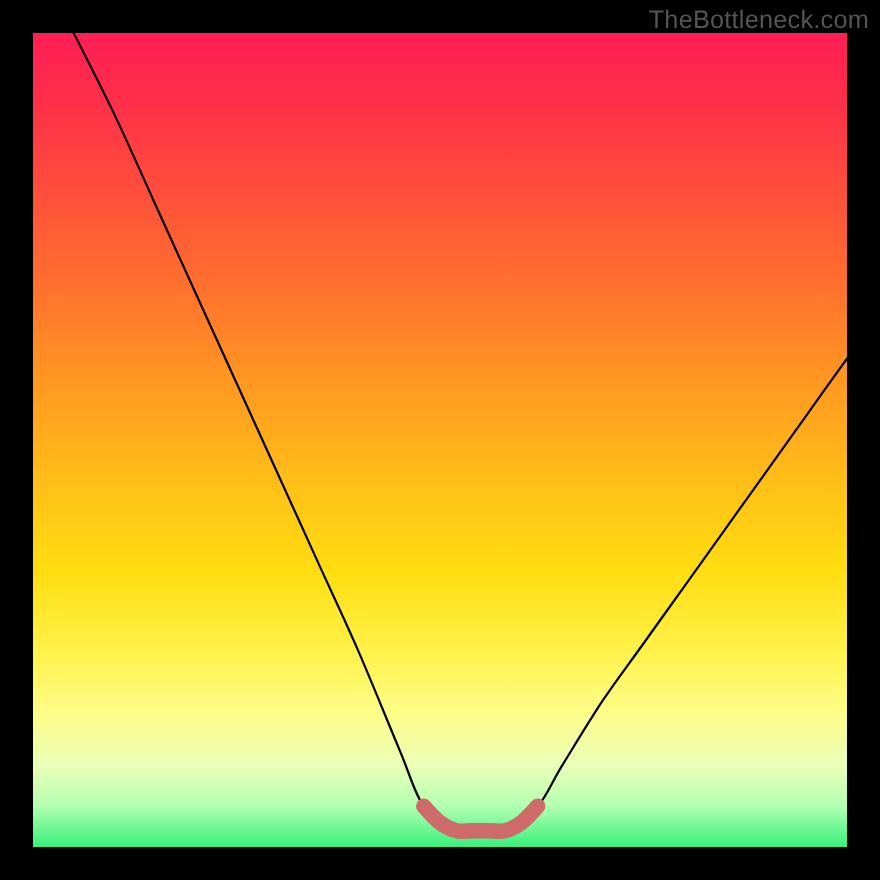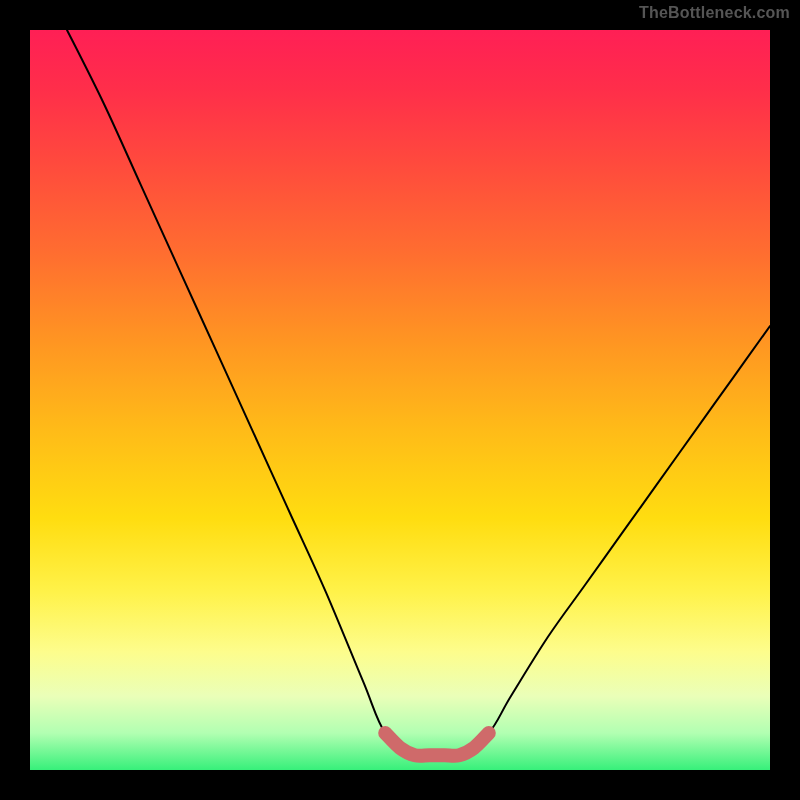--- a/index.html
+++ b/index.html
@@ -44,23 +44,23 @@
     inset: 0;
     width: 740px;
     height: 740px;
     display: block;
   }
   .watermark {
     position: absolute;
     top: 4px;
     right: 10px;
     color: #555;
-    font-size: 16px;
+    font-size: 23px;
     letter-spacing: 0.2px;
-    font-weight: 700;
+    font-weight: 400;
     user-select: none;
   }
 </style>
 </head>
 <body>
 
 <div class="frame">
   <div class="watermark">TheBottleneck.com</div>
 
   <div class="plot">

